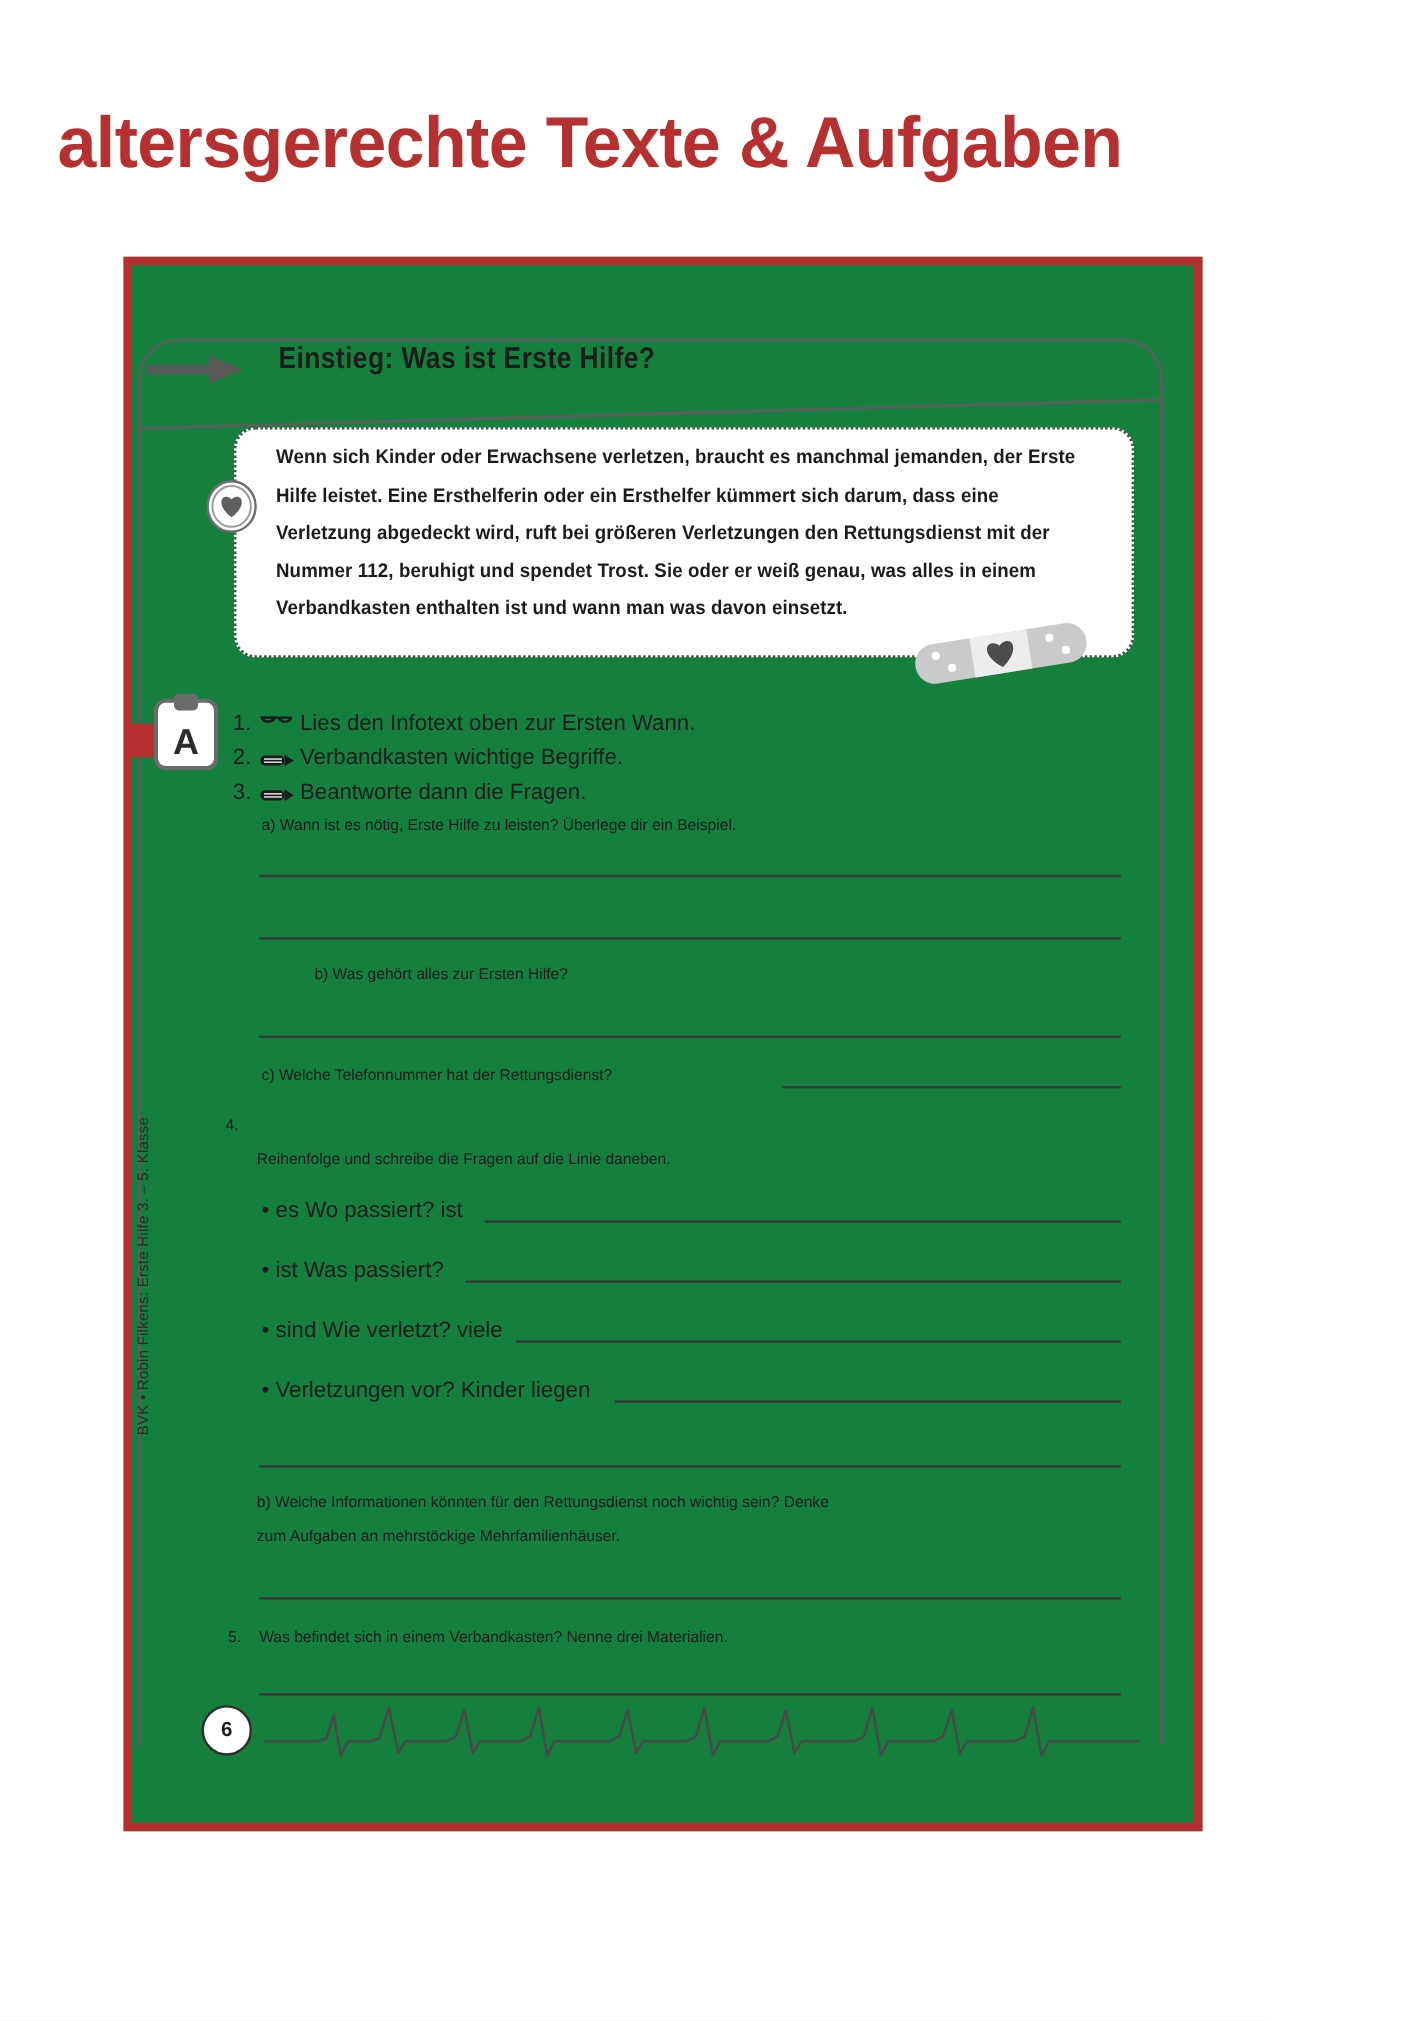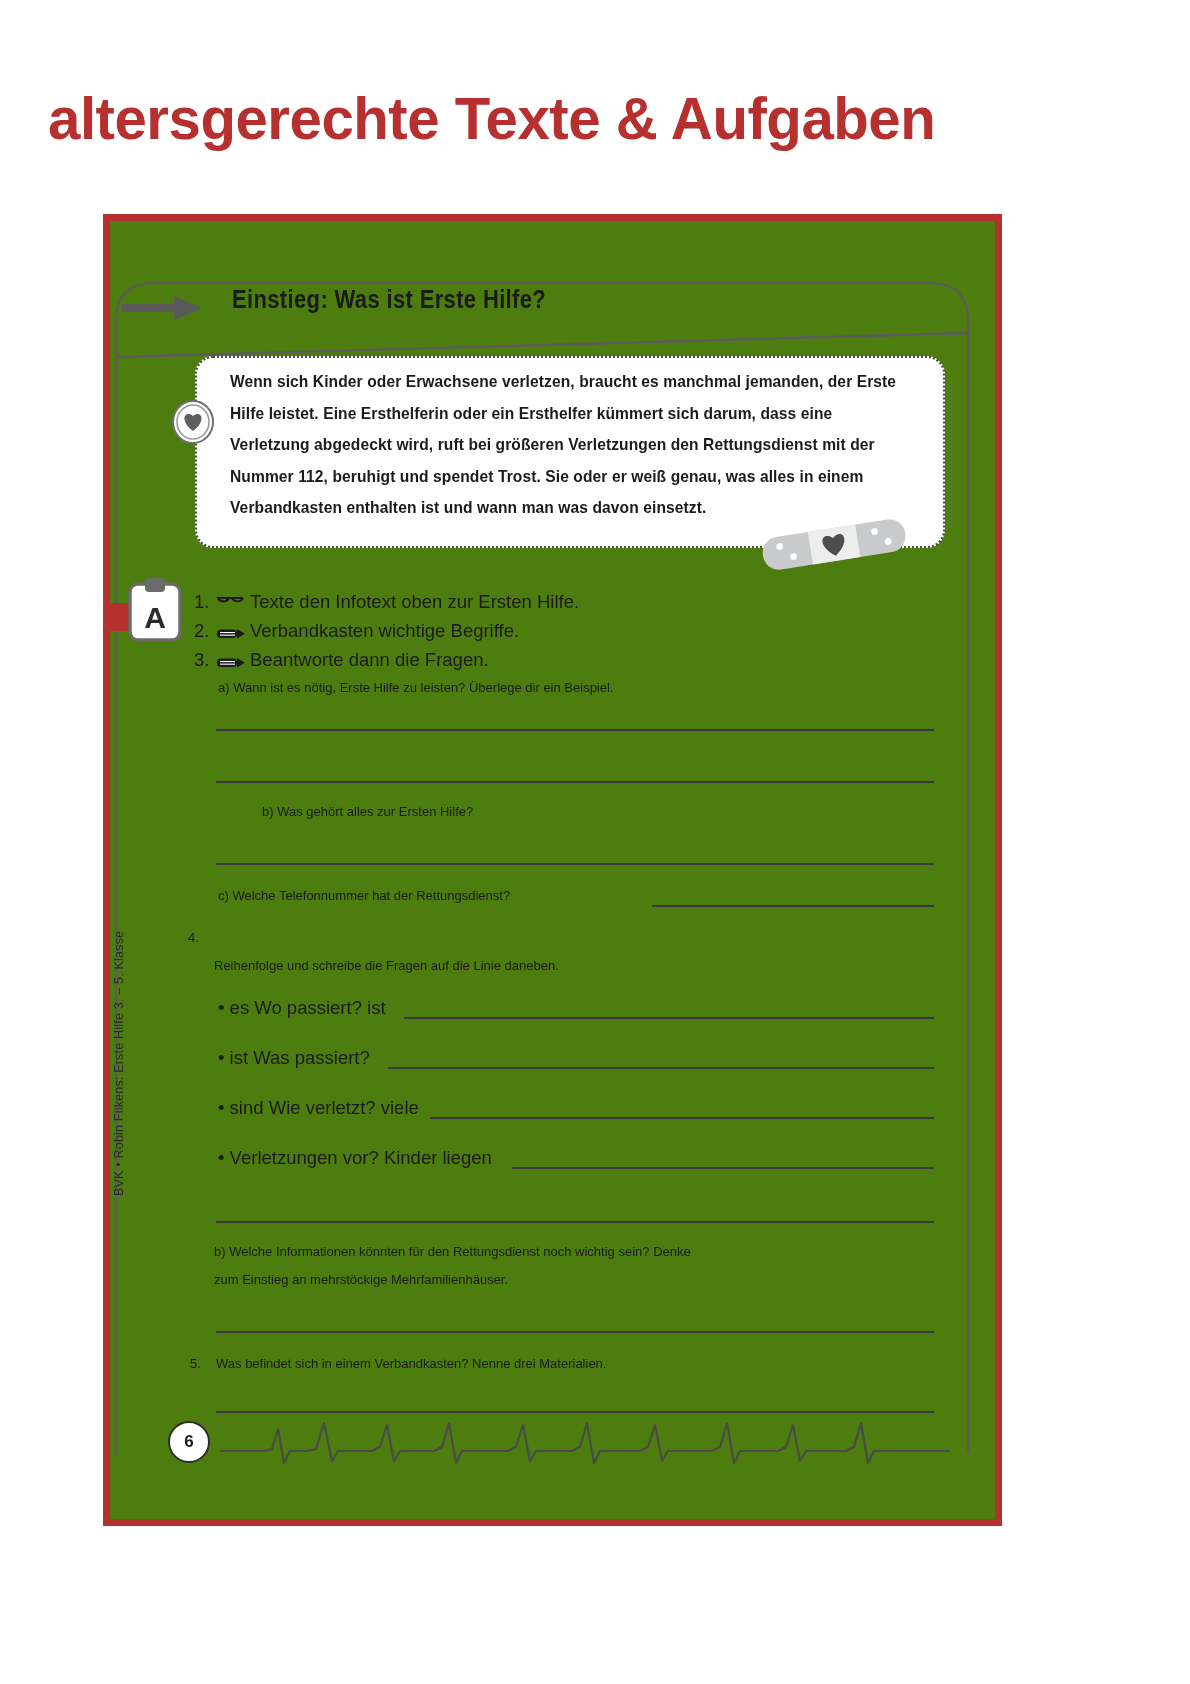--- a/index.html
+++ b/index.html
@@ -32,21 +32,21 @@
 
   
   .sheet {
     position: absolute;
     left: 103px;
     top: 214px;
     width: 899px;
     height: 1312px;
     border: 7px solid #b5302f;
     box-sizing: border-box;
-    background: #4d7c0f;
+    background: #15803d;
   }
   .sheet-inner {
     position: absolute;
     inset: 0;
     overflow: hidden;
   }
 
   
   .outline-svg {
     position: absolute;
@@ -279,21 +279,21 @@
         <span class="task-num">1.</span>
         <span class="task-icon">
           <svg width="30" height="15" viewBox="0 0 30 15">
             <path d="M2 2 A 6.2 6.2 0 0 0 13 2 Z" fill="none" stroke="#1c1c1c" stroke-width="1.9"></path>
             <path d="M2 2 A 6.2 6.2 0 0 0 13 2" fill="none" stroke="#1c1c1c" stroke-width="1.9"></path>
             <path d="M16 2 A 6.2 6.2 0 0 0 27 2" fill="none" stroke="#1c1c1c" stroke-width="1.9"></path>
             <path d="M2 2 L13 2 M16 2 L27 2" stroke="#1c1c1c" stroke-width="1.9"></path>
             <path d="M13 2 L16 2" stroke="#1c1c1c" stroke-width="1.9"></path>
           </svg>
         </span>
-        <span>Texte den Infotext oben zur Ersten Hilfe.</span>
+        <span>Lies den Infotext oben zur Ersten Wann.</span>
       </div>
 
       <div class="task-row">
         <span class="task-num">2.</span>
         <span class="task-icon">
           <svg width="30" height="13" viewBox="0 0 30 13">
             <rect x="1" y="2.5" width="20" height="8.5" rx="4" fill="#1c1c1c"></rect>
             <rect x="4" y="5" width="15" height="1.1" fill="#ffffff"></rect>
             <rect x="4" y="7.6" width="15" height="1.1" fill="#ffffff"></rect>
             <path d="M21 2 L29 6.8 L21 11.5 Z" fill="#1c1c1c"></path>
@@ -337,21 +337,21 @@
 
     <div class="bullet-row" style="left:108px; top:876px;">• sind Wie verletzt? viele</div>
     <div class="rule" style="left:320px; top:896px; width:504px;"></div>
 
     <div class="bullet-row" style="left:108px; top:926px;">• Verletzungen vor? Kinder liegen</div>
     <div class="rule" style="left:402px; top:946px; width:422px;"></div>
 
     <div class="rule" style="left:106px; top:1000px; width:718px;"></div>
 
     <div class="qline" style="left:104px; top:1018px;">b) Welche Informationen könnten für den Rettungsdienst noch wichtig sein? Denke</div>
-    <div class="qline" style="left:104px; top:1046px;">zum Einstieg an mehrstöckige Mehrfamilienhäuser.</div>
+    <div class="qline" style="left:104px; top:1046px;">zum Aufgaben an mehrstöckige Mehrfamilienhäuser.</div>
     <div class="rule" style="left:106px; top:1110px; width:718px;"></div>
 
     <div class="qline" style="left:80px; top:1130px;">5.</div>
     <div class="qline" style="left:106px; top:1130px;">Was befindet sich in einem Verbandkasten? Nenne drei Materialien.</div>
     <div class="rule" style="left:106px; top:1190px; width:718px;"></div>
 
     <svg class="ecg" viewBox="0 0 730 70" preserveAspectRatio="none">
       <path d="M0 42 L44 42 L52 40 L58 20 L64 54 L70 42 L88 42 L96 40 L104 14 L112 52 L118 42
                L152 42 L160 38 L167 16 L174 52 L180 42 L214 42 L222 38 L229 14 L236 54 L242 42
                L288 42 L296 38 L303 16 L310 52 L316 42 L352 42 L360 38 L367 14 L374 54 L380 42

